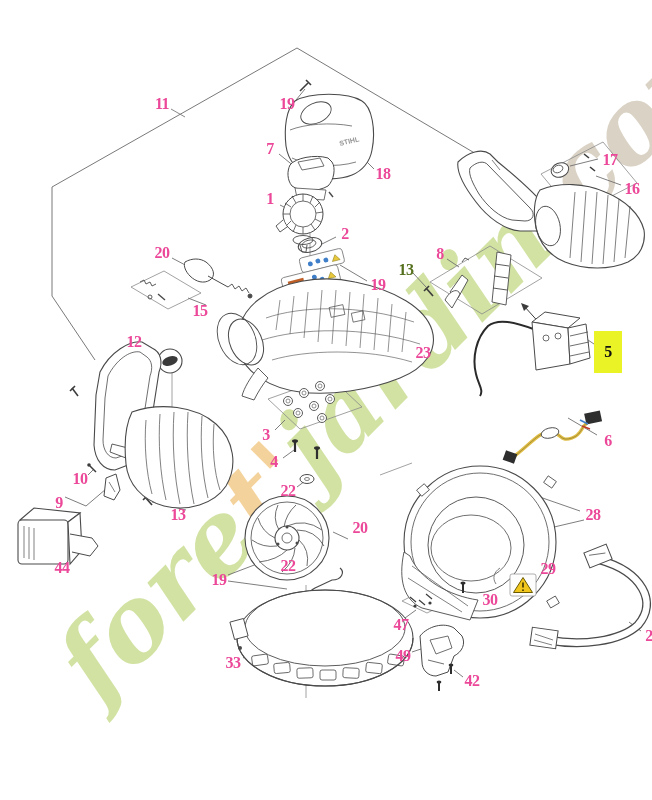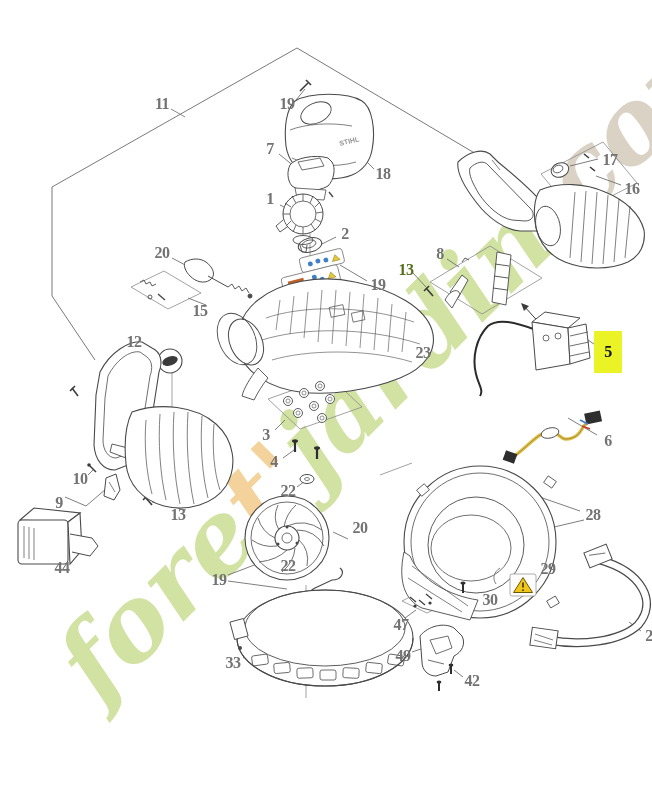--- a/index.html
+++ b/index.html
@@ -1,20 +1,20 @@
 <!DOCTYPE html>
 <html><head>
 <meta charset="utf-8">
 <style>
   html,body{margin:0;padding:0;background:#ffffff;}
   #stage{position:relative;width:652px;height:800px;background:#ffffff;overflow:hidden;
          font-family:"Liberation Serif", serif;}
   #art{position:absolute;left:0;top:0;}
   .plabel{position:absolute;transform:translate(-50%,-50%);
-          font:bold 16px "Liberation Serif", serif;color:#737373;
+          font:bold 16px "Liberation Serif", serif;color:#ec4899;
           letter-spacing:-0.5px;white-space:nowrap;z-index:5;cursor:default;}
   .plabel.green{color:#55701d;}
   .plabel.onhl{color:#111;}
 </style>
 </head>
 <body>
 
 <div id="stage">
 
 <svg id="art" width="652" height="800" viewBox="0 0 652 800">

